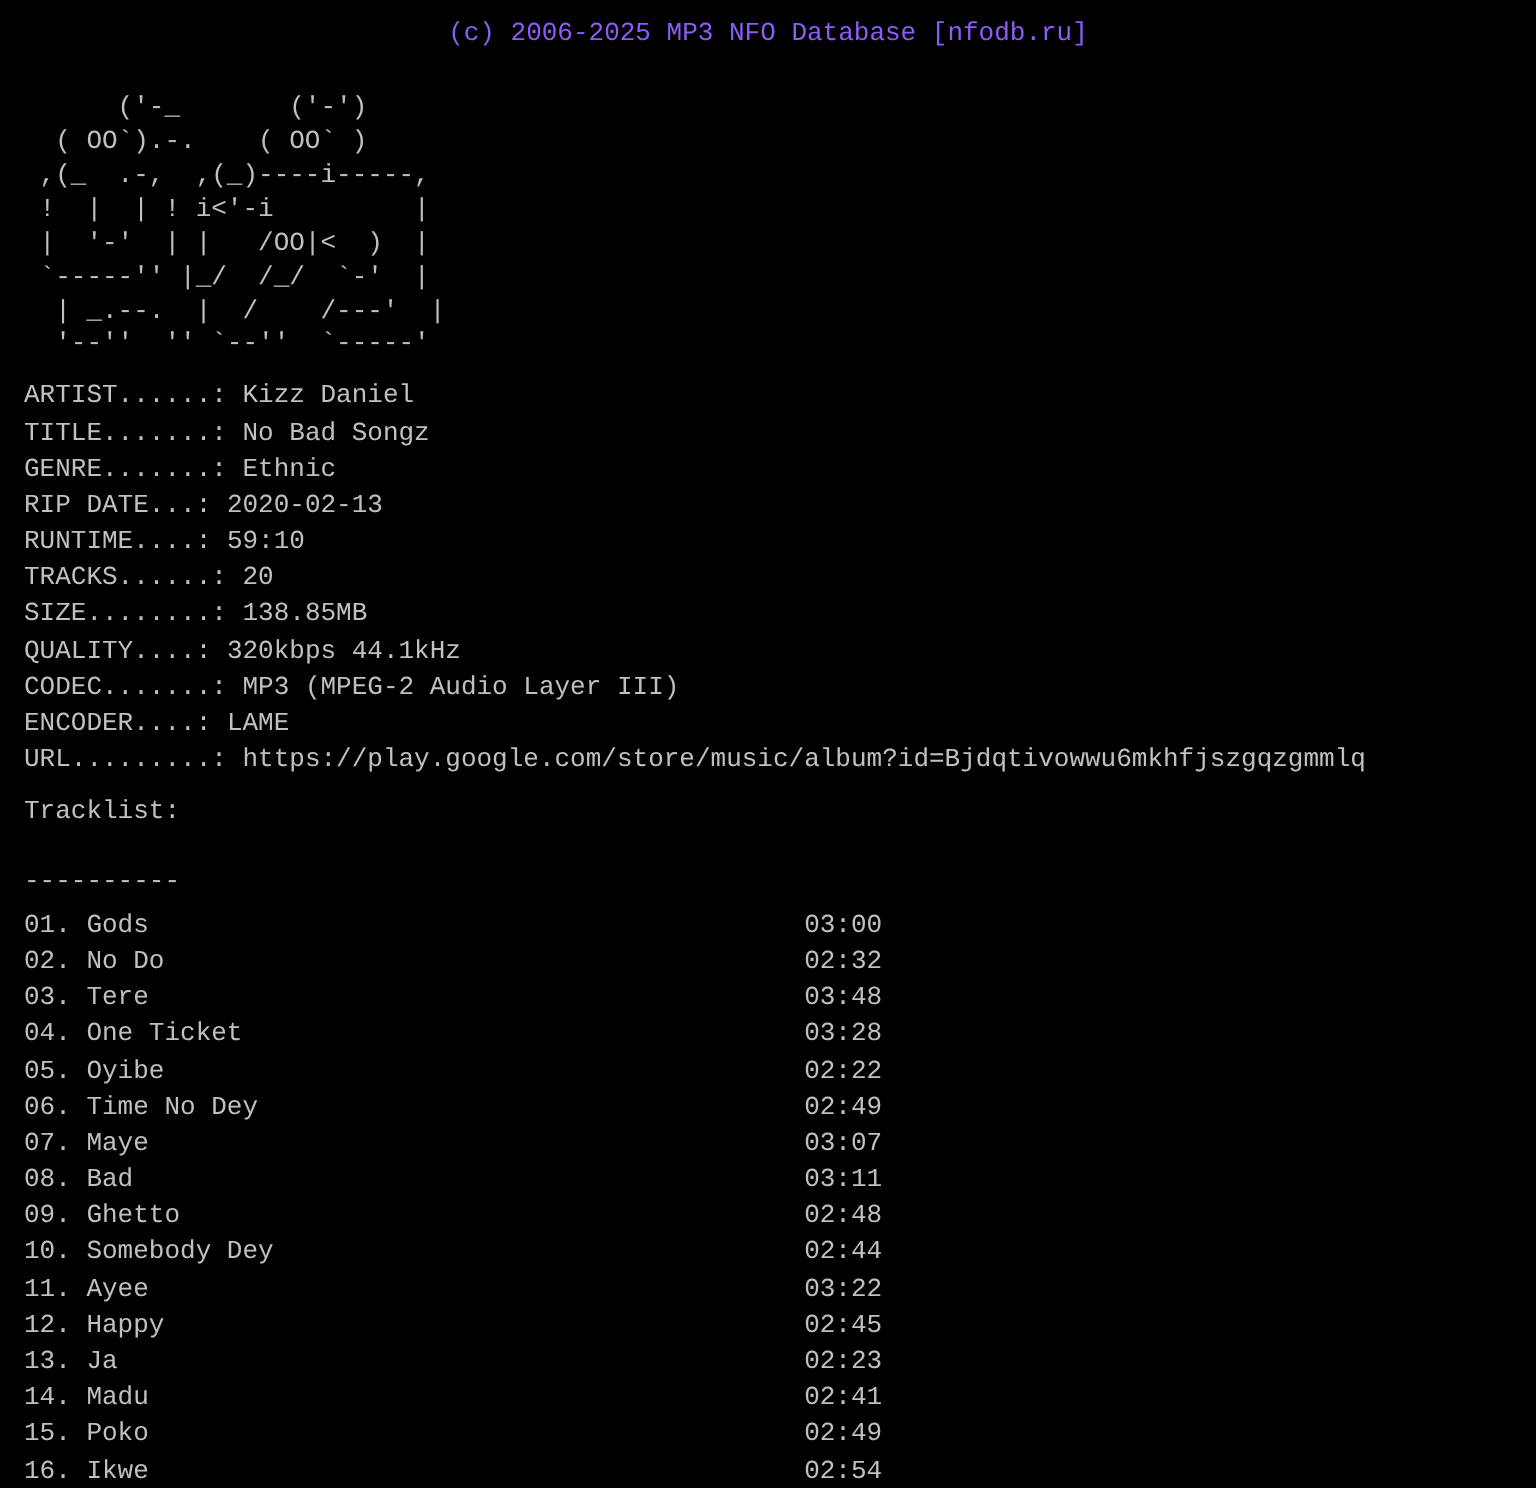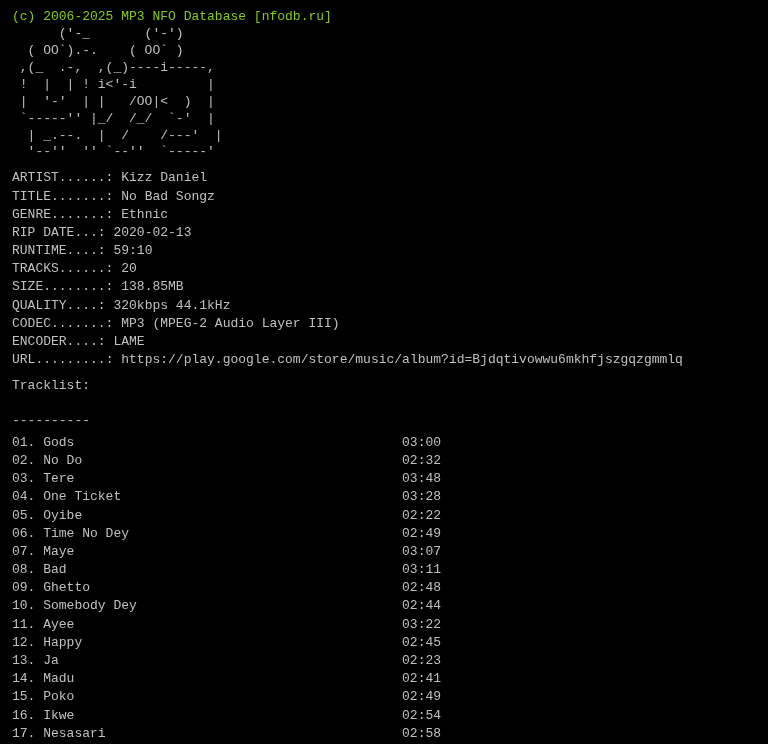--- a/index.html
+++ b/index.html
@@ -11,23 +11,23 @@
       background-color: #000000;
       color: #c0c0c0;
       font-family: 'Courier New', Courier, monospace;
       font-size: 13px;
       line-height: 1.4;
       padding: 8px 12px;
       width: 768px;
       min-height: 744px;
     }
     .header-title {
-      color: #84cc16;
-      text-align: left;
-      margin-bottom: 0;
+      color: #8b5cf6;
+      text-align: center;
+      margin-bottom: 20px;
     }
     .ascii-art {
       color: #c0c0c0;
       white-space: pre;
       line-height: 1.3;
       margin-bottom: 8px;
     }
     .metadata {
       white-space: pre;
       margin-bottom: 8px;

